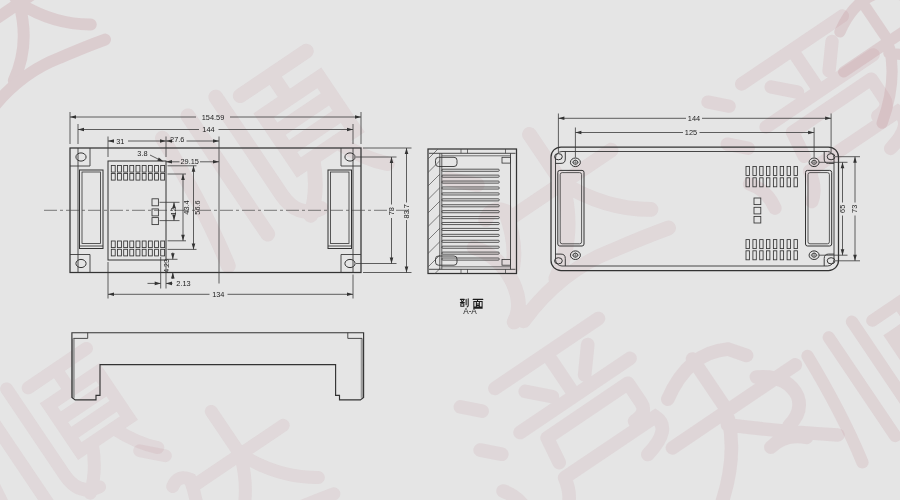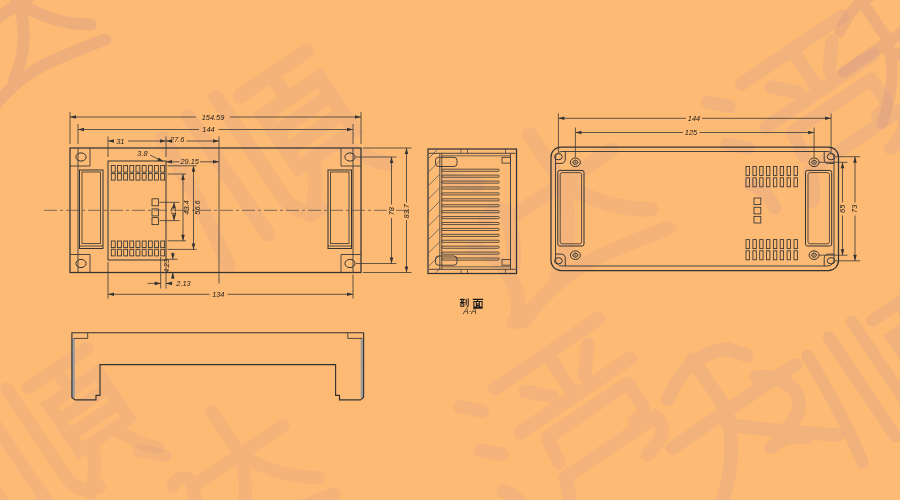--- a/index.html
+++ b/index.html
@@ -1,16 +1,16 @@
 <!DOCTYPE html>
 <html><head>
 <meta charset="utf-8">
 <style>
   html,body{margin:0;padding:0;background:#ffffff;}
-  #canvas{position:relative;width:900px;height:500px;background:#fdba74;overflow:hidden;font-style:italic;}
+  #canvas{position:relative;width:900px;height:500px;background:#e5e5e5;overflow:hidden;}
   svg{display:block;}
   .dim{font-family:"Liberation Sans","DejaVu Sans",sans-serif;fill:#1c1c1c;}
   .dims line{stroke:#3a3a3a;stroke-width:0.8;}
   #drawing{filter:blur(0.28px);}
 </style>
 </head>
 <body>
 
 <div id="canvas">
 <svg id="drawing" width="900" height="500" viewBox="0 0 900 500">

